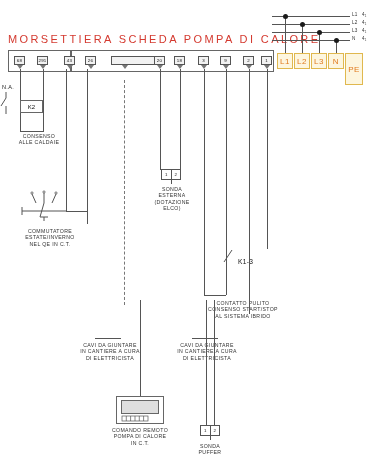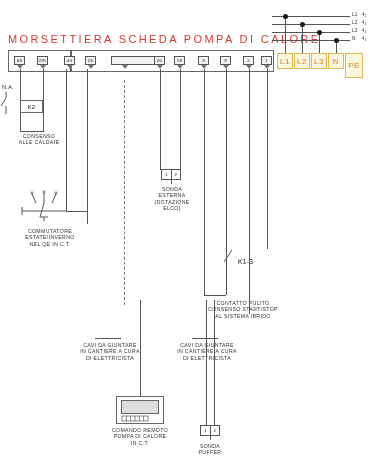--- a/index.html
+++ b/index.html
@@ -66,21 +66,21 @@
 
   <div class="node" style="left:283px;top:14px;"></div>
   <div class="node" style="left:300px;top:22px;"></div>
   <div class="node" style="left:317px;top:30px;"></div>
   <div class="node" style="left:334px;top:38px;"></div>
 
   <div class="pwr" style="left:277px;top:53px;width:16px;height:16px;">L1</div>
   <div class="pwr" style="left:294px;top:53px;width:16px;height:16px;">L2</div>
   <div class="pwr" style="left:311px;top:53px;width:16px;height:16px;">L3</div>
   <div class="pwr" style="left:328px;top:53px;width:16px;height:16px;">N</div>
-  <div class="pwr" style="left:345px;top:53px;width:18px;height:25px;">PE</div>
+  <div class="pwr" style="left:345px;top:53px;width:18px;height:32px;">PE</div>
 
   <div class="termblk" style="left:8px;top:50px;width:63px;height:22px;"></div>
   <div class="termblk" style="left:71px;top:50px;width:203px;height:22px;"></div>
 
   <div class="tsq" style="left:14px;top:56px;width:11px;height:9px;">68</div>
   <div class="pin" style="left:16.5px;top:65px;"></div>
 
   <div class="tsq" style="left:37px;top:56px;width:11px;height:9px;">291</div>
   <div class="pin" style="left:39.5px;top:65px;"></div>
 

